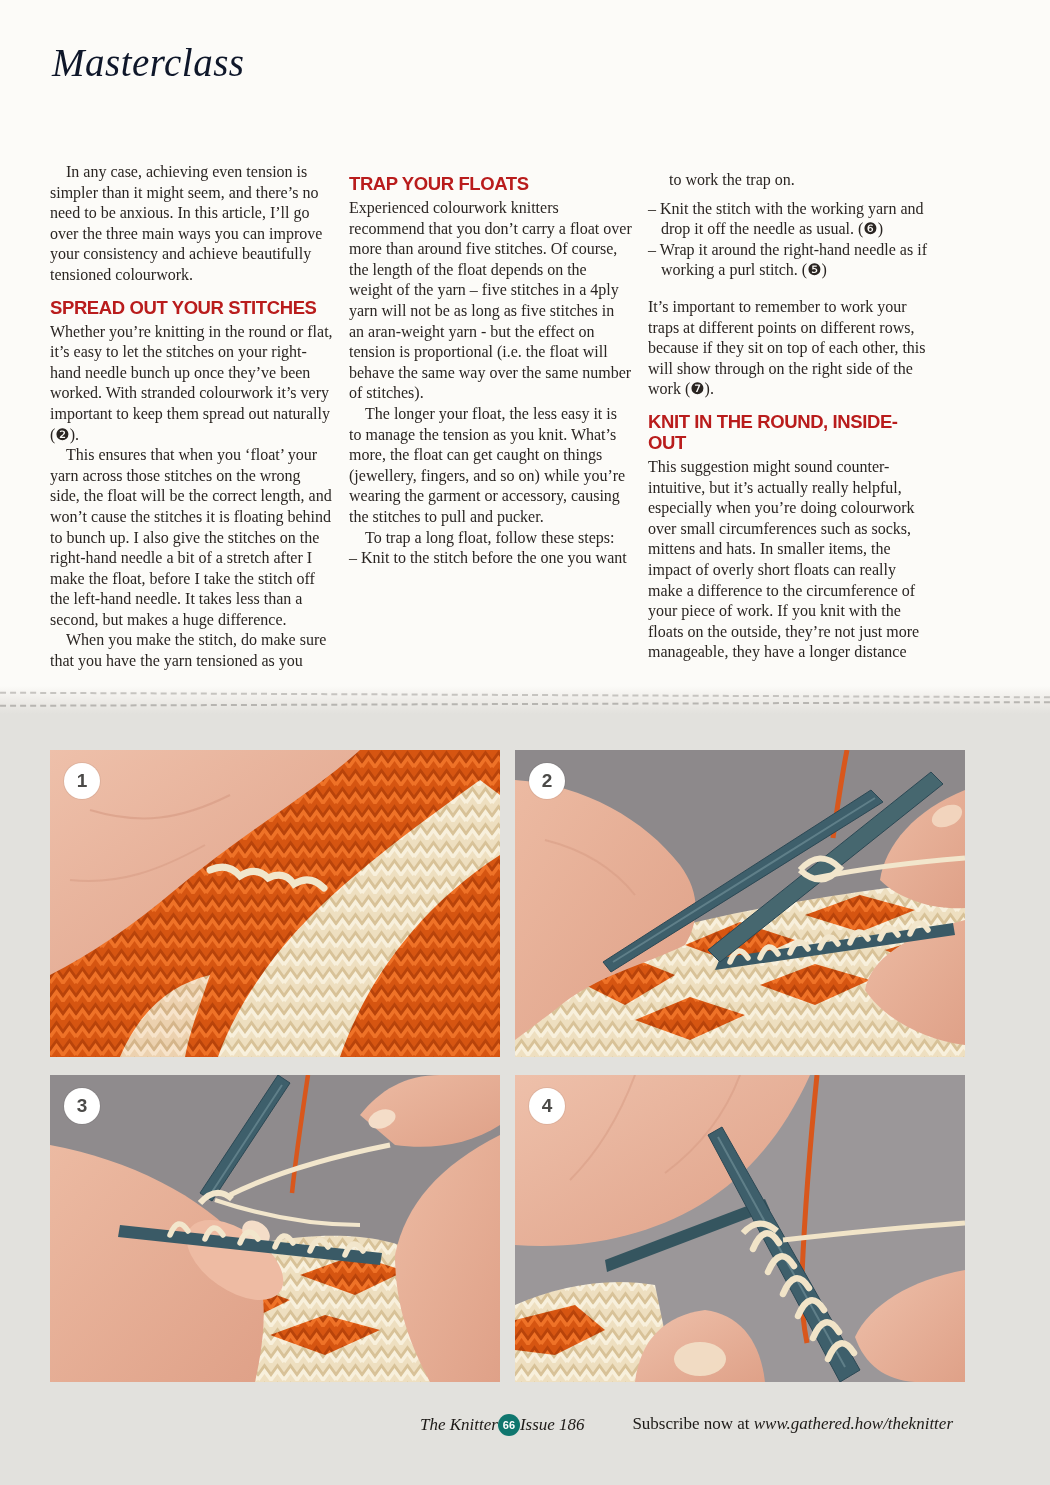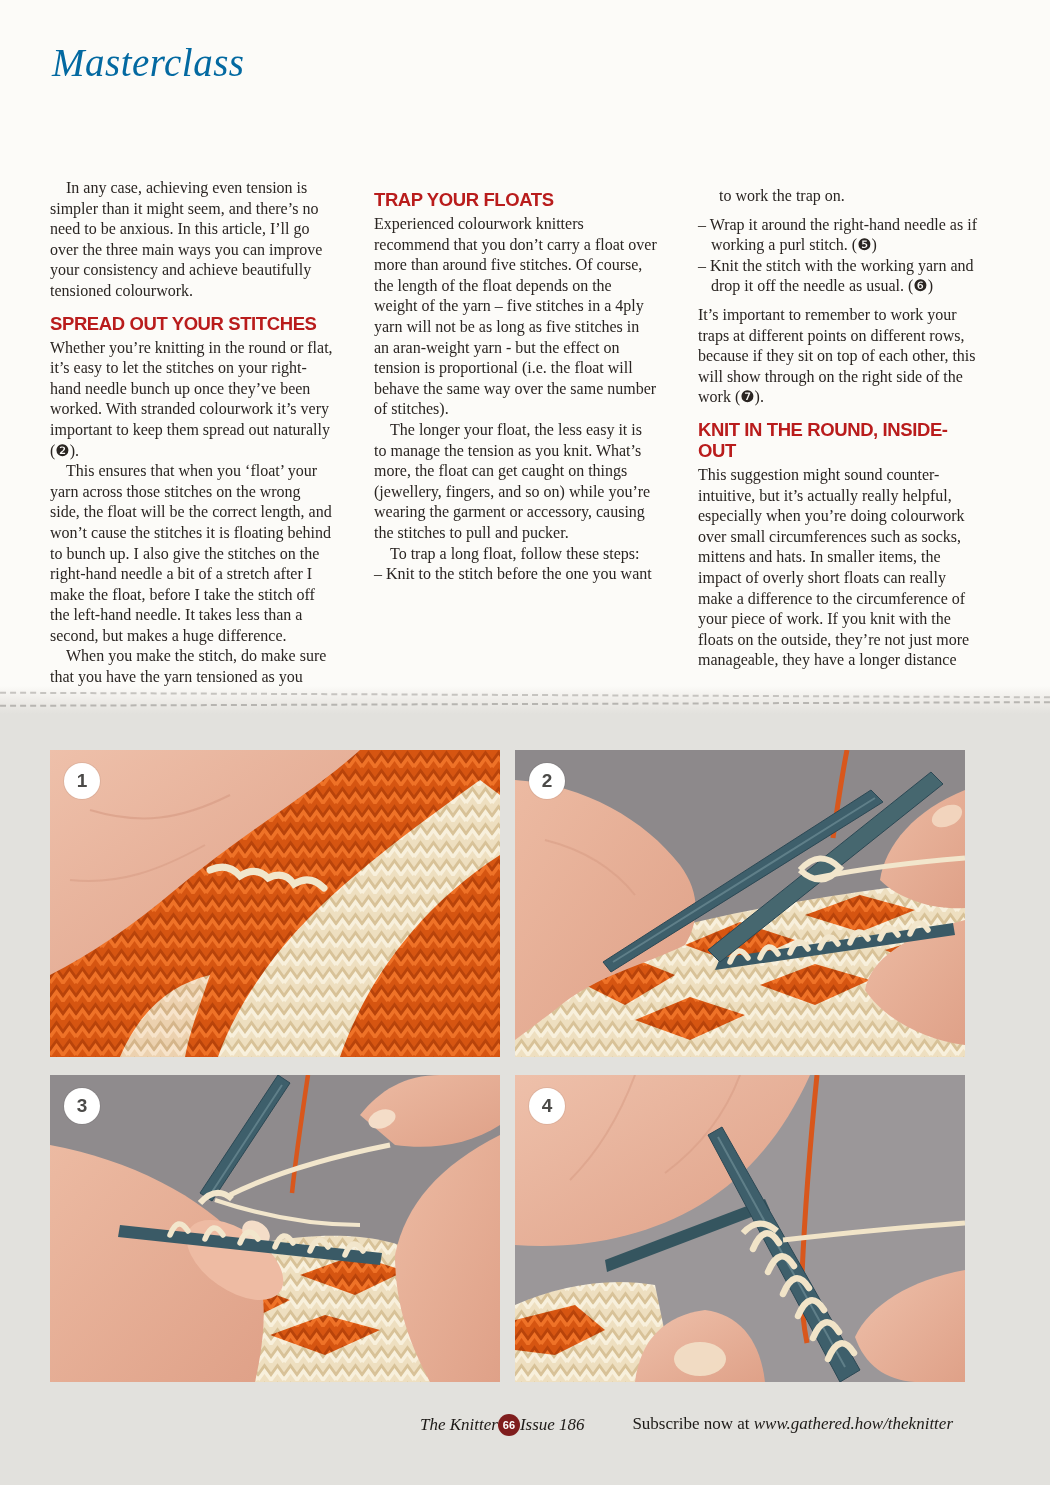--- a/index.html
+++ b/index.html
@@ -5,30 +5,30 @@
   html,body { margin:0; padding:0; }
   .page {
     position:relative; width:1050px; height:1485px;
     background:#fcfbf8; overflow:hidden;
     font-family:"Liberation Serif","DejaVu Serif",serif;
     color:#2a2522;
   }
   .masthead {
     position:absolute; left:52px; top:40px;
     font-style:italic; font-weight:400; font-size:39px; letter-spacing:0.5px;
-    color:#0369a1;
+    color:#0f172a;
   }
   .columns {
-    position:absolute; left:50px; top:178px; width:905px; height:530px;
-    display:grid; grid-template-columns:repeat(3,283px); column-gap:41px;
+    position:absolute; left:50px; top:162px; width:905px; height:530px;
+    display:grid; grid-template-columns:repeat(3,283px); column-gap:16px;
   }
   .col { font-size:16px; line-height:20.6px; }
   .para { margin:0; text-align:left; }
   .para.indent { text-indent:16px; }
-  .para.gap-top { margin-top:8px; }
+  .para.gap-top { margin-top:16px; }
   .headline {
     margin:11px 0 4px 0;
     font-family:"Liberation Sans","DejaVu Sans",sans-serif;
     font-weight:700; font-size:18.5px; letter-spacing:-0.4px; line-height:21px;
     color:#b91c1c;
   }
   .bullet { margin:0; padding-left:13px; text-indent:-13px; }
   .bullet-cont { margin:8px; padding-left:13px; }
 
   .tear {
@@ -67,21 +67,21 @@
   }
   .footer-left {
     position:absolute; left:370px; top:0;
     display:flex; align-items:center; white-space:nowrap;
   }
   .footer-right {
     position:absolute; right:12px; top:0; white-space:nowrap;
   }
   .mag-title, .issue-no { font-style:italic; }
   .issue-badge {
-    width:22px; height:22px; border-radius:50%; background:#7f1d1d; color:#ffffff;
+    width:22px; height:22px; border-radius:50%; background:#0f766e; color:#ffffff;
     font-family:"Liberation Sans","DejaVu Sans",sans-serif;
     font-weight:700; font-size:11px;
     display:inline-flex; align-items:center; justify-content:center;
   }
   .subscribe-url { font-style:italic; }
 </style>
 </head>
 <body>
 
 <div class="page">
@@ -98,22 +98,22 @@
     </div>
     <div class="col">
       <h2 class="headline">TRAP YOUR FLOATS</h2>
       <p class="para">Experienced colourwork knitters recommend that you don’t carry a float over more than around five stitches. Of course, the length of the float depends on the weight of the yarn – five stitches in a 4ply yarn will not be as long as five stitches in an aran-weight yarn - but the effect on tension is proportional (i.e. the float will behave the same way over the same number of stitches).</p>
       <p class="para indent">The longer your float, the less easy it is to manage the tension as you knit. What’s more, the float can get caught on things (jewellery, fingers, and so on) while you’re wearing the garment or accessory, causing the stitches to pull and pucker.</p>
       <p class="para indent">To trap a long float, follow these steps:</p>
       <p class="bullet">– Knit to the stitch before the one you want</p>
     </div>
     <div class="col">
       <p class="bullet-cont">to work the trap on.</p>
+      <p class="bullet">– Knit the stitch with the working yarn and drop it off the needle as usual. (❻)</p>
       <p class="bullet">– Wrap it around the right-hand needle as if working a purl stitch. (❺)</p>
-      <p class="bullet">– Knit the stitch with the working yarn and drop it off the needle as usual. (❻)</p>
       <p class="para gap-top">It’s important to remember to work your traps at different points on different rows, because if they sit on top of each other, this will show through on the right side of the work (❼).</p>
       <h2 class="headline">KNIT IN THE ROUND, INSIDE-OUT</h2>
       <p class="para">This suggestion might sound counter-intuitive, but it’s actually really helpful, especially when you’re doing colourwork over small circumferences such as socks, mittens and hats. In smaller items, the impact of overly short floats can really make a difference to the circumference of your piece of work. If you knit with the floats on the outside, they’re not just more manageable, they have a longer distance</p>
     </div>
   </div>
 
   <div class="tear">
     <div class="tear-line l1"></div>
     <div class="tear-line l2"></div>
   </div>

